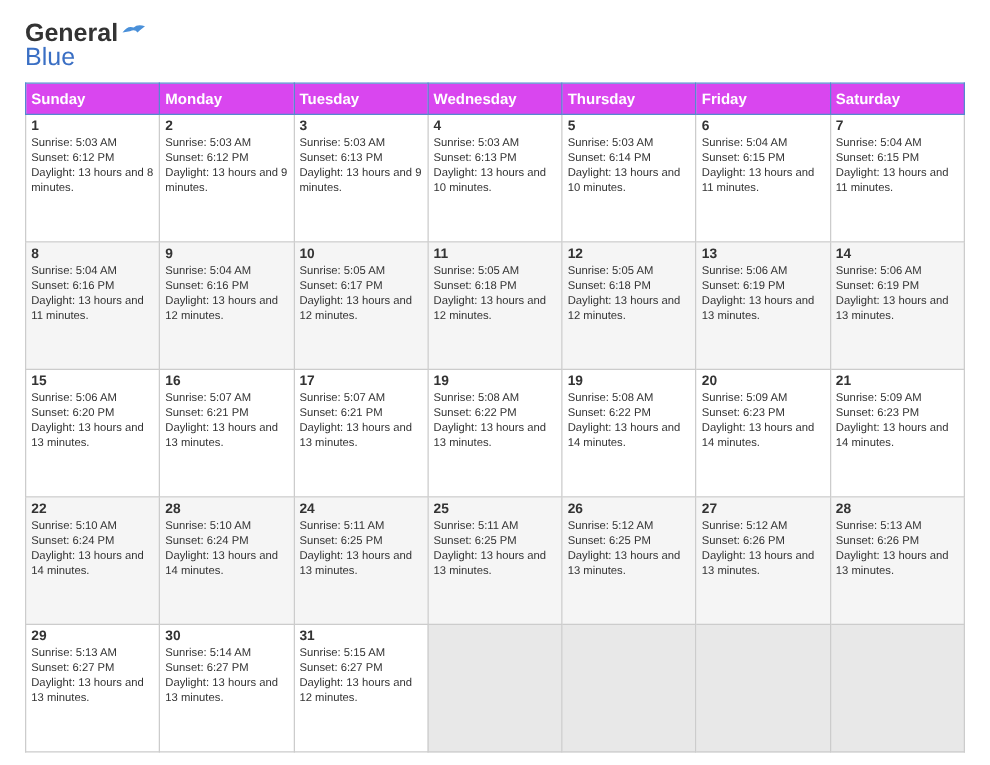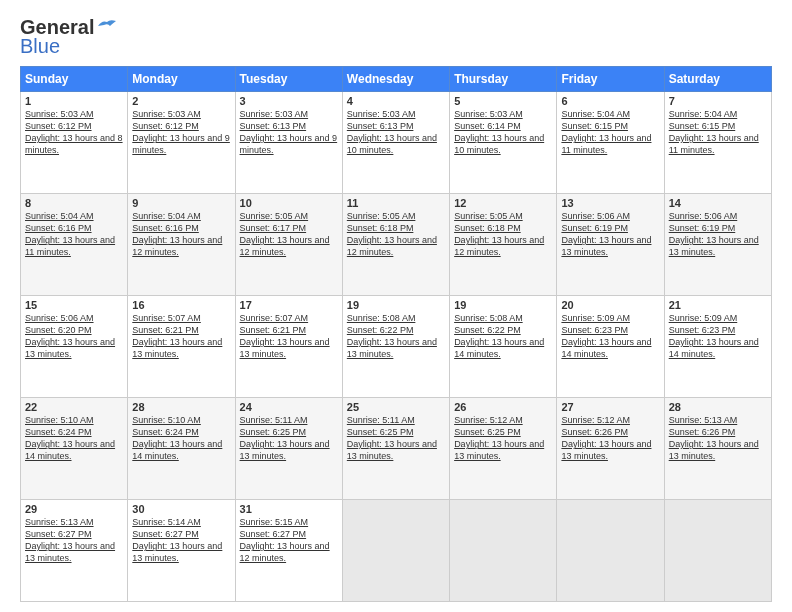--- a/index.html
+++ b/index.html
@@ -36,21 +36,21 @@
       color: #555;
     }
     .calendar {
       flex: 1;
       border: 1px solid #ccc;
       border-collapse: collapse;
       width: 100%;
       table-layout: fixed;
     }
     .calendar th {
-      background-color: #3b82f6;
+      background-color: #d946ef;
       color: #fff;
       font-size: 12px;
       font-weight: bold;
       padding: 5px 4px;
       text-align: left;
       border: 1px solid #5588d0;
     }
     .calendar td {
       border: 1px solid #ccc;
       vertical-align: top;
@@ -68,21 +68,20 @@
     .day-num {
       font-size: 11px;
       font-weight: bold;
       display: block;
       margin-bottom: 1px;
     }
     .day-info {
       line-height: 1.35;
       font-size: 9px;
       color: #333;
-      text-decoration: underline;
     }
     .logo-wrapper {
       display: flex;
       flex-direction: column;
       align-items: flex-start;
     }
   </style>
 </head>
 <body>
 

